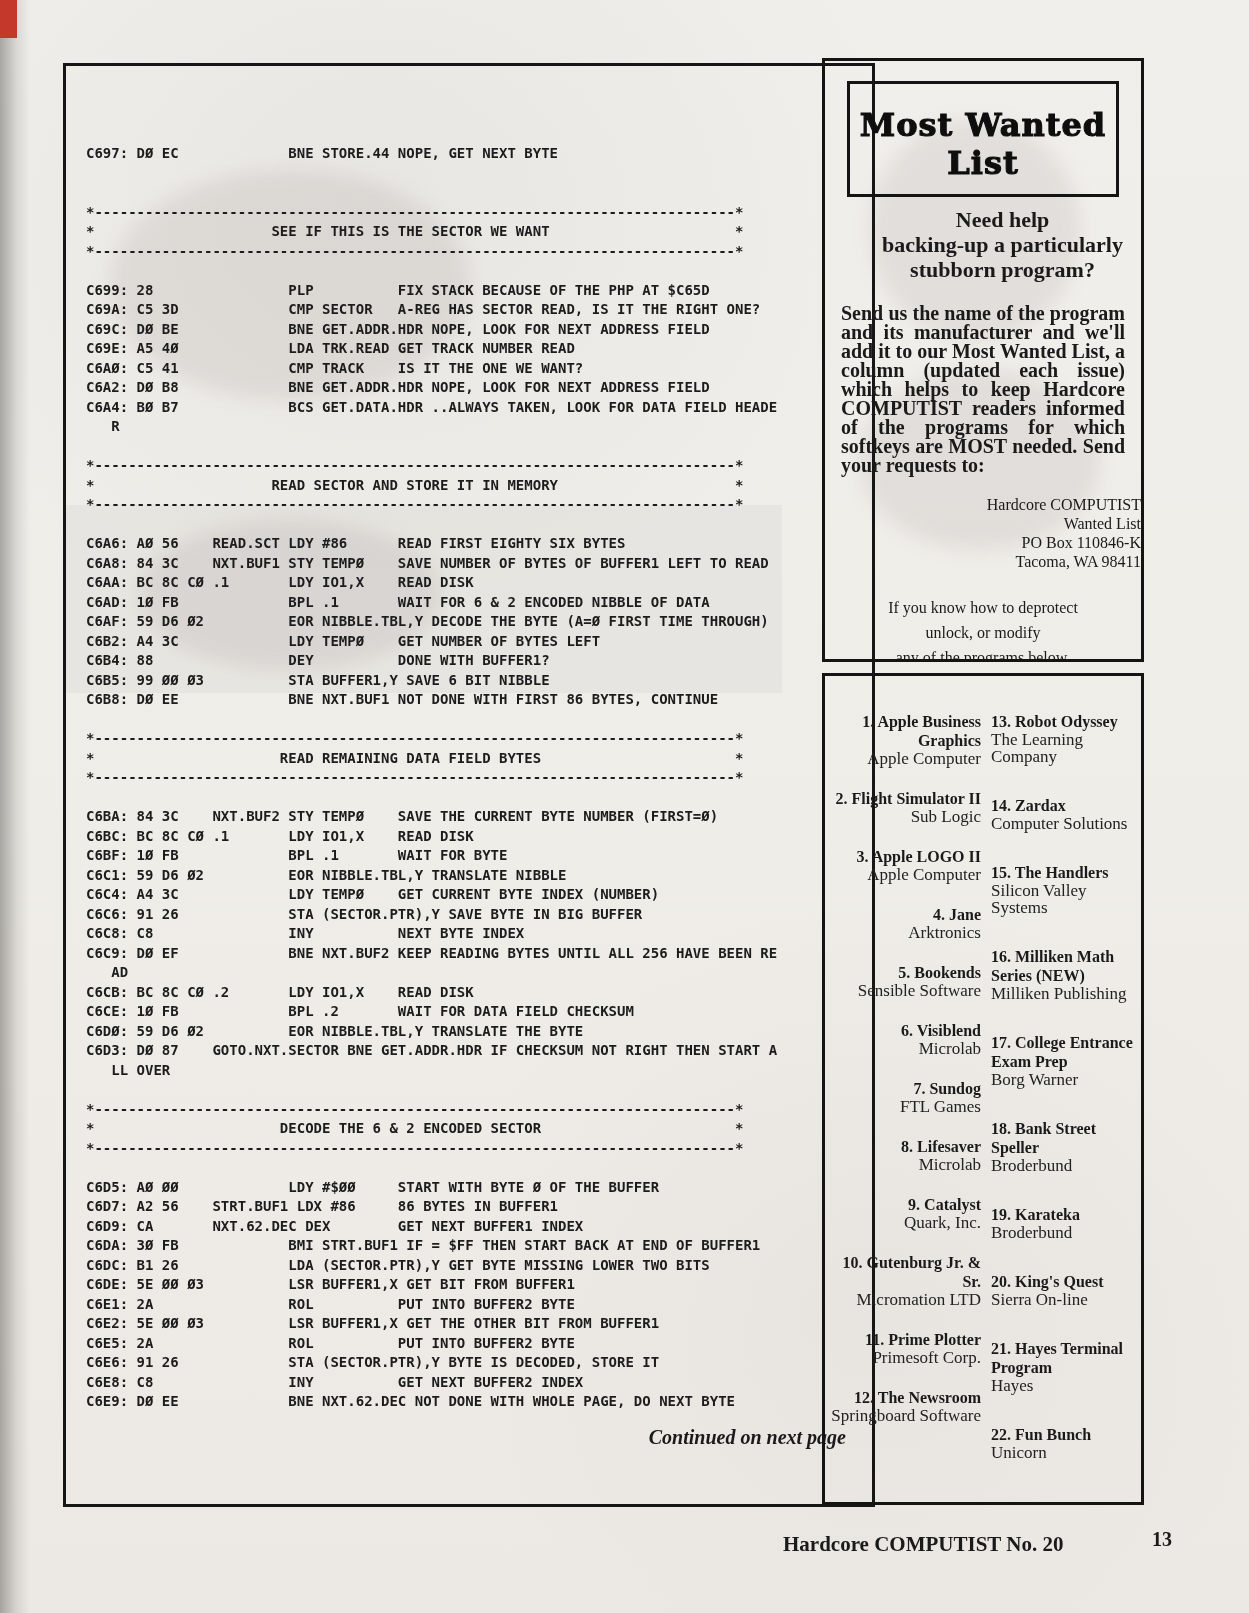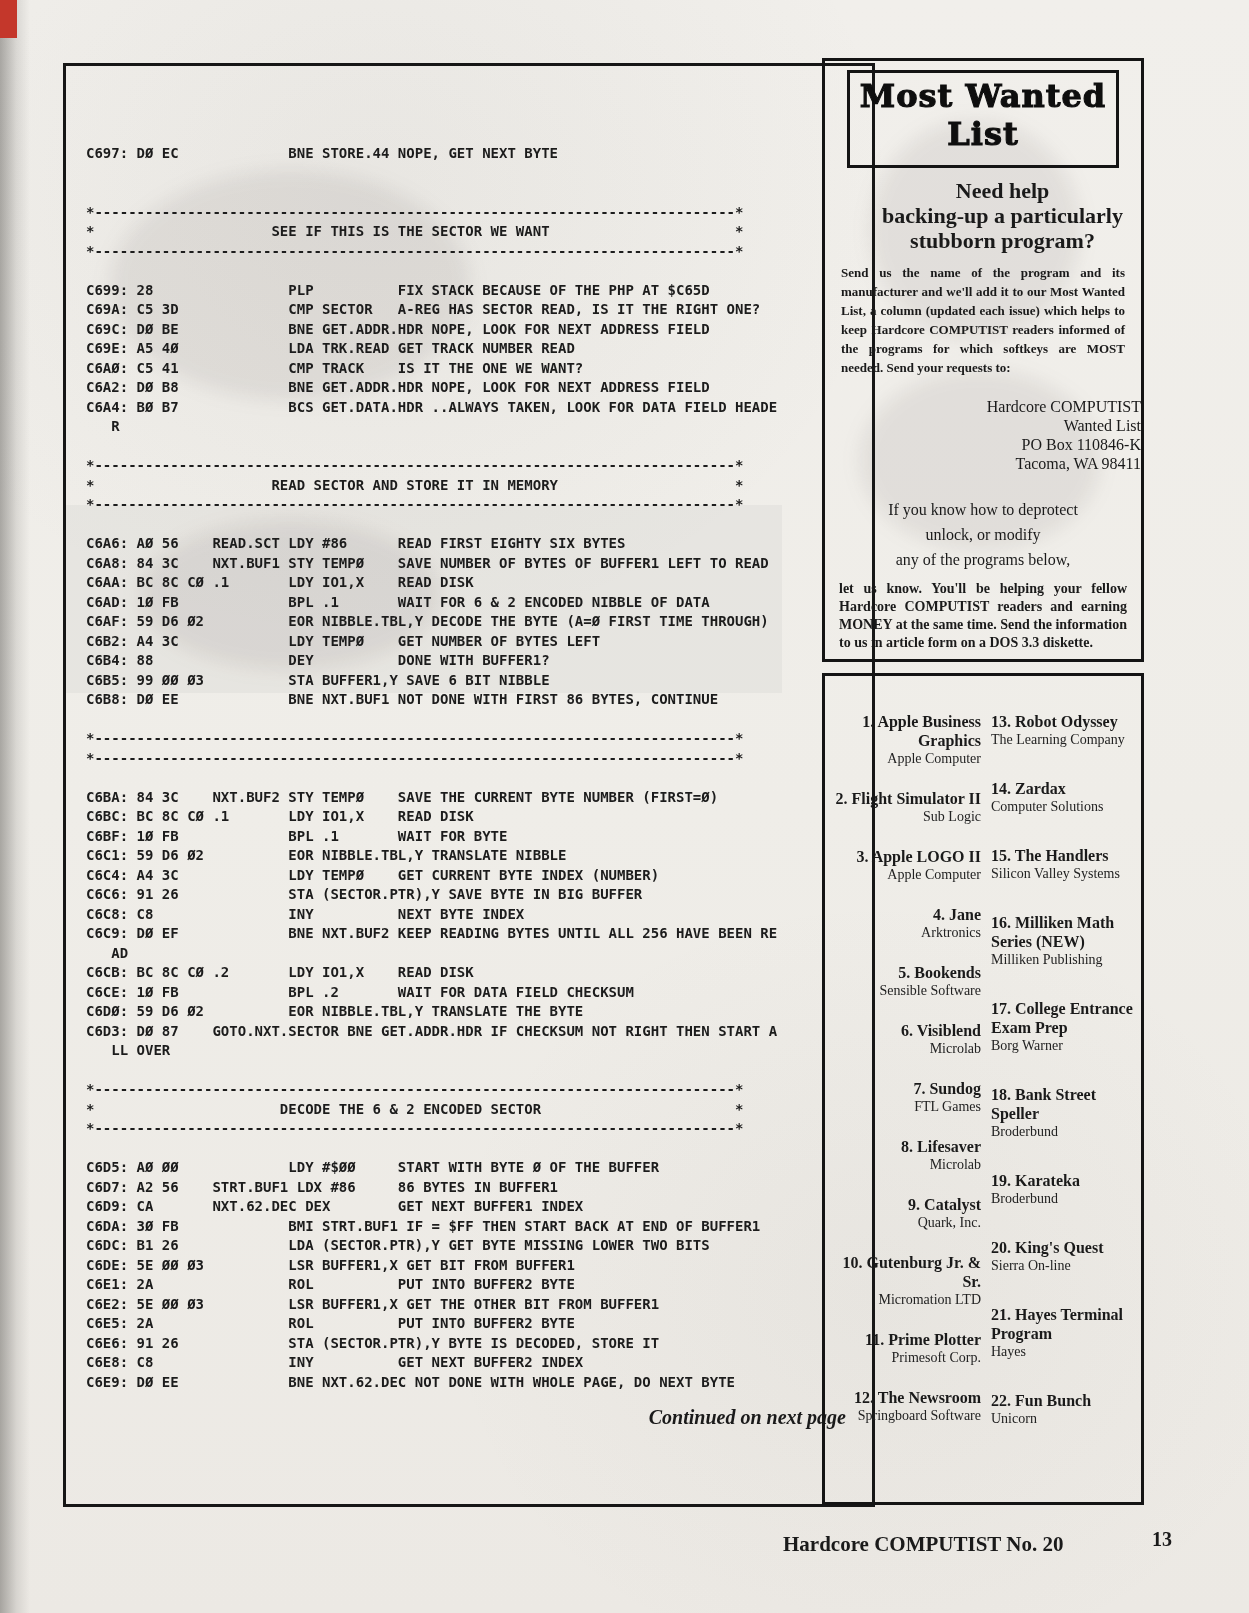--- a/index.html
+++ b/index.html
@@ -38,43 +38,43 @@
     margin-top:14px;padding-right:26px;text-align:right;
     font-family:"Liberation Serif",serif;font-style:italic;font-weight:700;font-size:20px;
   }
 
   
   .sidebar{position:absolute;left:822px;top:58px;width:322px;}
   .sb-top{
     border:3px solid #141414;box-sizing:border-box;height:604px;overflow:hidden;position:relative;
   }
   .mw-titlebox{
-    margin:9px 22px 0;border:3px solid #141414;padding:4px 4px 12px;text-align:center;
+    margin:20px 22px 0;border:3px solid #141414;padding:22px 4px 12px;text-align:center;
   }
   .mw-title{
     font-family:"DejaVu Serif",serif;font-weight:800;font-size:32px;line-height:38px;
     letter-spacing:1px;color:#0e0e0e;-webkit-text-stroke:1.1px #0e0e0e;
   }
   .headline{margin-top:10px;text-align:center;font-weight:700;font-size:22px;line-height:25px;padding-left:39px;}
-  .intro{margin:10px 16px 0;font-size:13px;line-height:19px;font-weight:700;text-align:justify;}
+  .intro{margin:22px 16px 0;font-size:20px;line-height:19px;font-weight:700;text-align:justify;}
   .address{margin-top:20px;text-align:right;font-weight:400;font-size:16px;line-height:19px;}
   .callout{margin-top:24px;text-align:center;font-size:16px;line-height:25px;}
   .outro{margin:8px 14px 0;font-size:14px;line-height:18px;font-weight:700;text-align:justify;}
 
   .sb-list{
     margin-top:11px;border:3px solid #141414;box-sizing:border-box;height:832px;overflow:hidden;
     display:flex;padding-top:36px;
   }
   .col{box-sizing:border-box;}
   .col-left{width:156px;padding-left:6px;text-align:right;}
   .col-right{width:154px;padding-left:10px;text-align:left;}
   .mw-item{margin-bottom:22px;}
   .col-right .mw-item{margin-bottom:31px;}
   .mw-item-title{font-weight:700;font-size:16px;line-height:19px;}
-  .mw-item-maker{font-size:14px;line-height:17px;color:#222;}
+  .mw-item-maker{font-size:17px;line-height:17px;color:#222;}
 
   
   .footer-journal{position:absolute;left:783px;top:1532px;font-weight:700;font-size:21px;}
   .footer-page{position:absolute;left:1152px;top:1528px;font-weight:700;font-size:20px;}
 </style>
 </head>
 <body>
 
 <div class="page">
 
@@ -145,20 +145,21 @@
         <div class="code-line">C6B4: 88                DEY          DONE WITH BUFFER1?</div>
 
         <div class="code-line">C6B5: 99 ØØ Ø3          STA BUFFER1,Y SAVE 6 BIT NIBBLE</div>
 
         <div class="code-line">C6B8: DØ EE             BNE NXT.BUF1 NOT DONE WITH FIRST 86 BYTES, CONTINUE</div>
 
         <div class="code-line"></div>
 
         <div class="code-line">*----------------------------------------------------------------------------*</div>
 
+        <div class="code-line">*                      READ REMAINING DATA FIELD BYTES                       *</div>
 
         <div class="code-line">*----------------------------------------------------------------------------*</div>
 
         <div class="code-line"></div>
 
         <div class="code-line">C6BA: 84 3C    NXT.BUF2 STY TEMPØ    SAVE THE CURRENT BYTE NUMBER (FIRST=Ø)</div>
 
         <div class="code-line">C6BC: BC 8C CØ .1       LDY IO1,X    READ DISK</div>
 
         <div class="code-line">C6BF: 1Ø FB             BPL .1       WAIT FOR BYTE</div>

